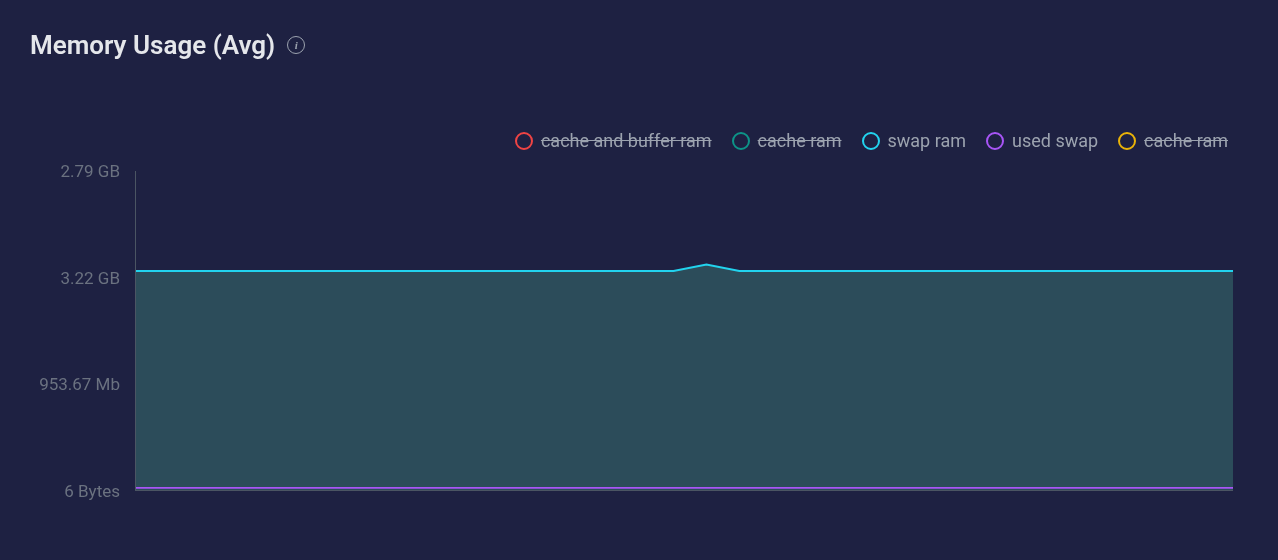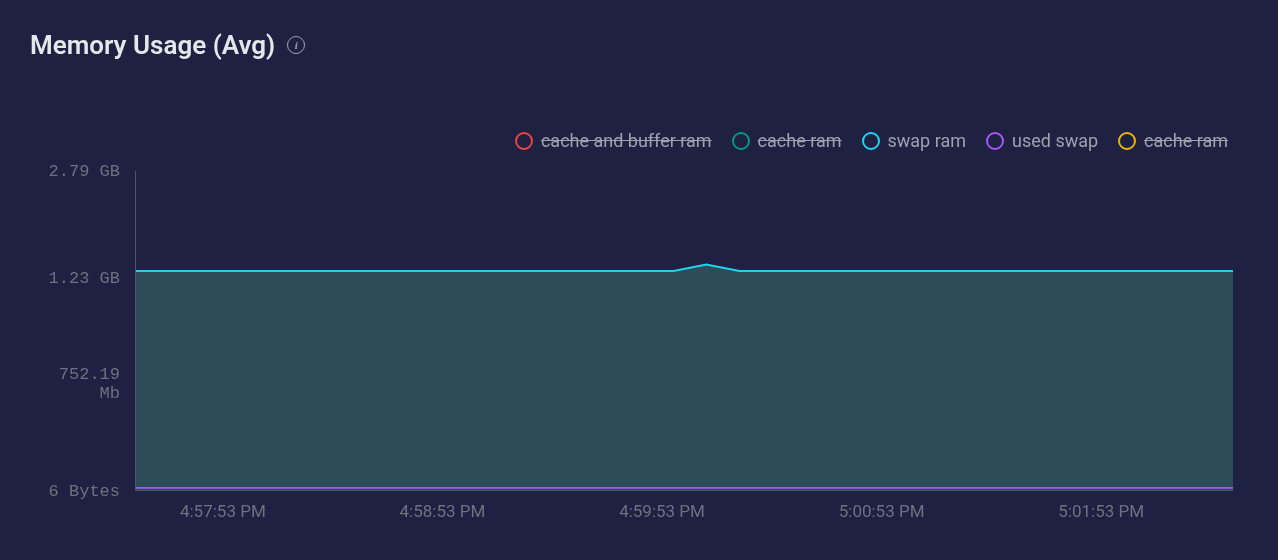--- a/index.html
+++ b/index.html
@@ -84,21 +84,20 @@
       bottom: 0;
       width: 90px;
     }
     .y-label {
       position: absolute;
       right: 0;
       color: #6b7280;
       font-size: 17px;
       transform: translateY(-50%);
       text-align: right;
-      font-family: Liberation Mono, monospace;
     }
     .plot {
       position: absolute;
       left: 0;
       right: 0;
       top: 0;
       bottom: 0;
       border-left: 1px solid #4b5563;
       border-bottom: 1px solid #4b5563;
     }
@@ -150,35 +149,28 @@
     </div>
     <div class="legend-item">
       <span class="legend-circle" style="border-color:#eab308"></span>
       <span class="legend-label struck">cache ram</span>
     </div>
   </div>
 
   <div class="chart-area">
     <div class="y-axis-labels">
       <span class="y-label" style="top:0%">2.79 GB</span>
-      <span class="y-label" style="top:33.33%">1.23 GB</span>
-      <span class="y-label" style="top:66.67%">752.19 Mb</span>
+      <span class="y-label" style="top:33.33%">3.22 GB</span>
+      <span class="y-label" style="top:66.67%">953.67 Mb</span>
       <span class="y-label" style="top:100%">6 Bytes</span>
     </div>
     <div class="plot">
       <svg viewBox="0 0 1000 300" preserveAspectRatio="none">
 
         <path d="M 0 94 L 100 94 L 200 94 L 300 94 L 400 94 L 490 94 L 520 88 L 550 94 L 600 94 L 700 94 L 800 94 L 900 94 L 1000 94 L 1000 300 L 0 300 Z" fill="#2d4f5c" fill-opacity="0.95"></path>
         <path d="M 0 94 L 100 94 L 200 94 L 300 94 L 400 94 L 490 94 L 520 88 L 550 94 L 600 94 L 700 94 L 800 94 L 900 94 L 1000 94" stroke="#22d3ee" stroke-width="2" fill="none"></path>
 
         <path d="M 0 298 L 1000 298" stroke="#a855f7" stroke-width="1.5" fill="none"></path>
       </svg>
     </div>
   </div>
 
-  <div class="x-axis-labels">
-    <span class="x-label" style="left:8%">4:57:53 PM</span>
-    <span class="x-label" style="left:28%">4:58:53 PM</span>
-    <span class="x-label" style="left:48%">4:59:53 PM</span>
-    <span class="x-label" style="left:68%">5:00:53 PM</span>
-    <span class="x-label" style="left:88%">5:01:53 PM</span>
-  </div>
 </div>
 
 </body></html>

